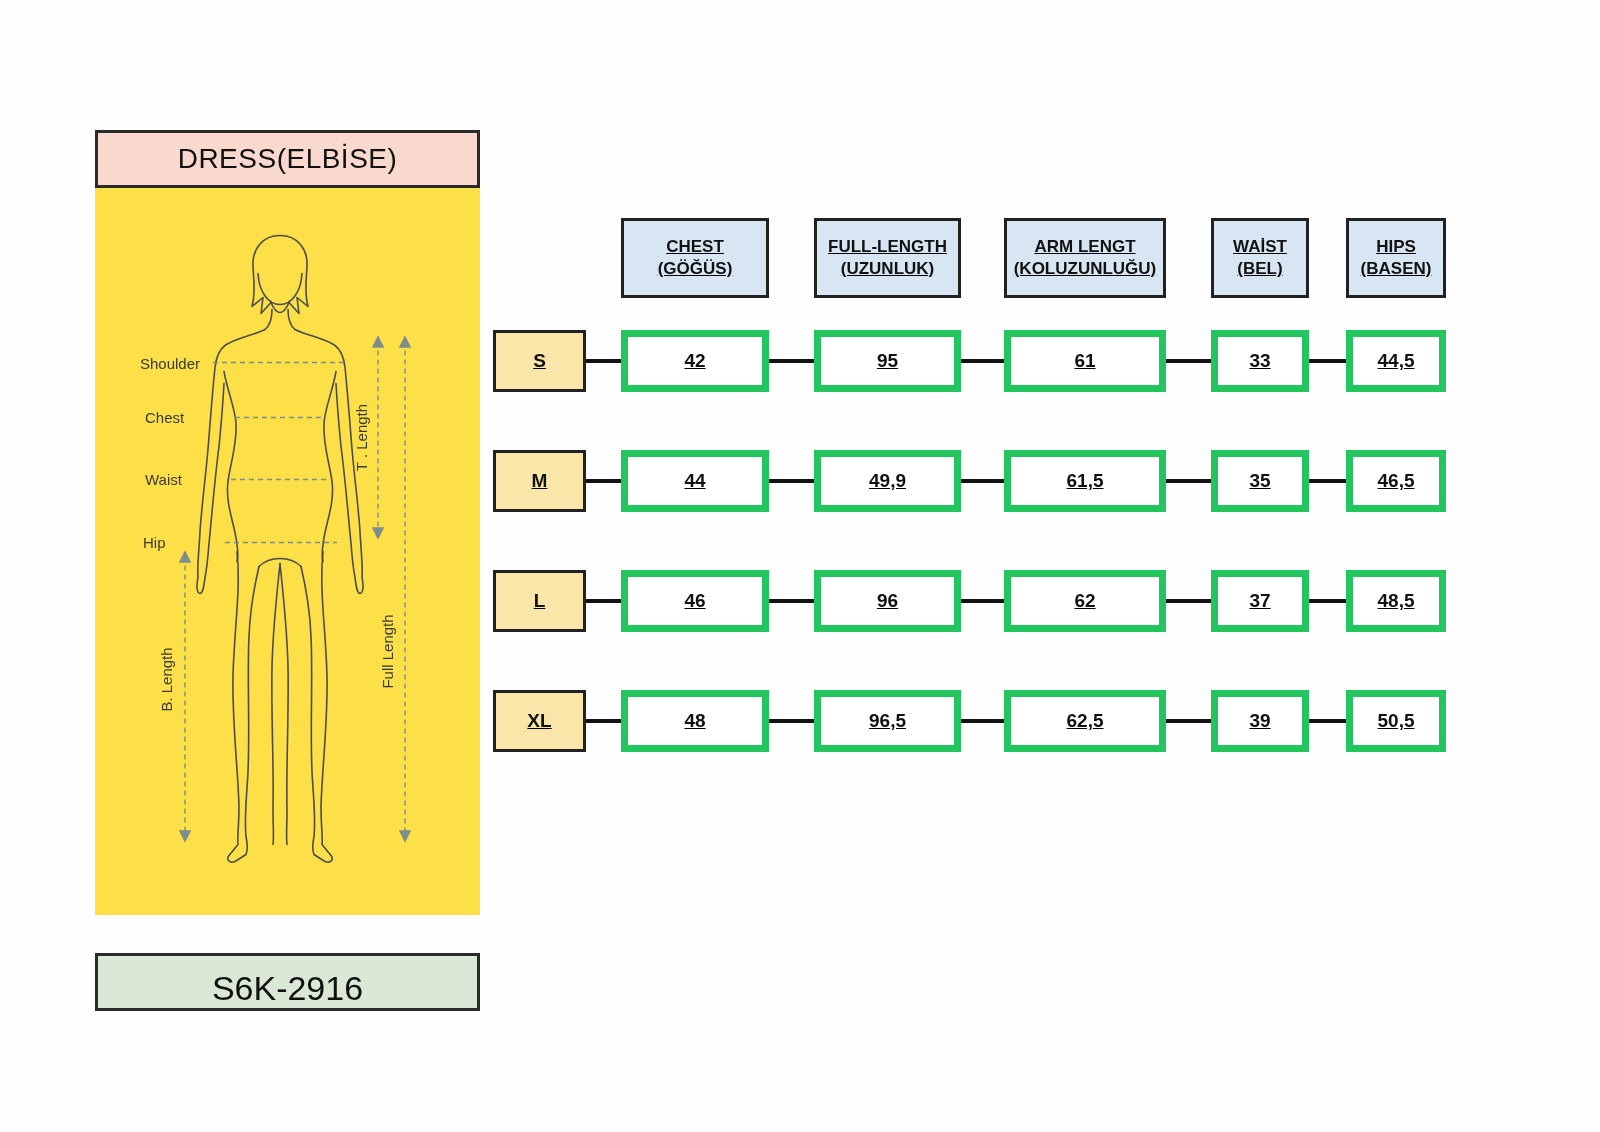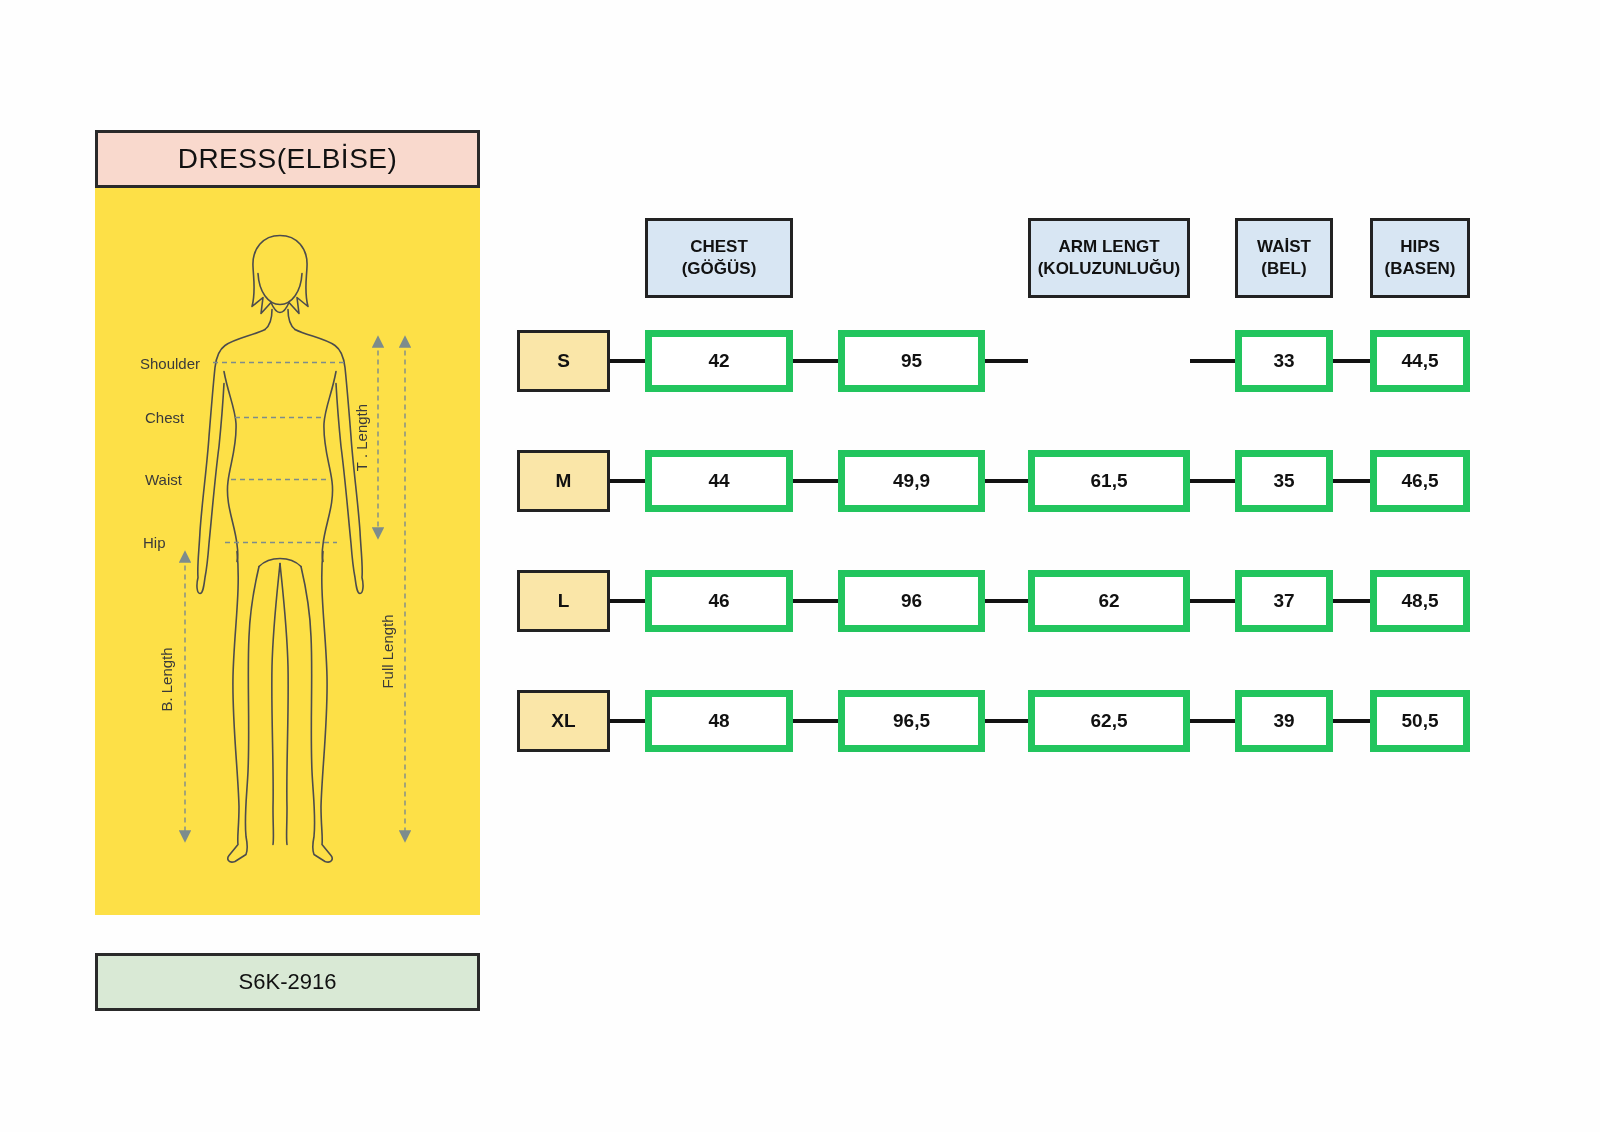--- a/index.html
+++ b/index.html
@@ -6,26 +6,26 @@
   html,body { width:1600px; height:1132px; background:#ffffff; font-family:"Liberation Sans", sans-serif; }
   .page { position:relative; width:1600px; height:1132px; background:#fefefe; overflow:hidden; }
 
   .left-col { position:absolute; left:95px; top:130px; width:385px; }
   .title-box { height:58px; background:#f9d9cd; border:3px solid #2a2a2a;
                display:flex; align-items:center; justify-content:center;
                font-size:28px; color:#111; letter-spacing:.5px; }
   .figure-panel { height:727px; background:#fde047; position:relative; }
   .figure-panel svg { position:absolute; left:0; top:0; width:100%; height:100%; }
   .code-box { margin-top:38px; height:58px; background:#d9e9d5; border:3px solid #2a2a2a;
-              display:flex; align-items:center; justify-content:center;
-              font-size:22px; color:#111; }
+              display:flex; align-items:flex-end; justify-content:center;
+              font-size:34px; color:#111; }
 
-  .size-table { position:absolute; left:517px; top:218px; display:grid;
+  .size-table { position:absolute; left:493px; top:218px; display:grid;
                 grid-template-columns:93px 35px 148px 45px 147px 43px 162px 45px 98px 37px 100px;
-                grid-template-rows:80px 32px 62px 58px 62px 58px 62px 58px 62px; }
+                grid-template-rows:80px 32px 62px 58px 62px 58px 62px 58px 62px;text-decoration:underline; }
   .hcell { background:#d8e6f3; border:3px solid #222; grid-row:1;
            display:flex; align-items:center; justify-content:center; text-align:center;
            font-weight:bold; font-size:17px; line-height:1.3; padding:2px 5px;
            word-break:break-word; color:#111; }
   .vcell { background:#ffffff; border:7px solid #22c55e;
            display:flex; align-items:center; justify-content:center;
            font-weight:bold; font-size:19px; color:#111; }
   .scell { background:#fae6a8; border:3px solid #222;
            display:flex; align-items:center; justify-content:center;
            font-weight:bold; font-size:19px; color:#111; }
@@ -93,30 +93,32 @@
     </div>
 
     <div class="code-box">
       <span>S6K-2916</span>
     </div>
   </div>
 
   <div class="size-table">
 
     <div class="hcell c3">CHEST (GÖĞÜS)</div>
+    <div class="hcell c5">FULL-LENGTH (UZUNLUK)</div>
     <div class="hcell c7">ARM LENGT (KOLUZUNLUĞU)</div>
     <div class="hcell c9">WAİST (BEL)</div>
     <div class="hcell c11">HIPS (BASEN)</div>
 
     <div class="scell c1 r3">S</div>
     <div class="con c2 r3"></div>
     <div class="vcell c3 r3">42</div>
     <div class="con c4 r3"></div>
     <div class="vcell c5 r3">95</div>
     <div class="con c6 r3"></div>
+    <div class="vcell c7 r3">61</div>
     <div class="con c8 r3"></div>
     <div class="vcell c9 r3">33</div>
     <div class="con c10 r3"></div>
     <div class="vcell c11 r3">44,5</div>
 
     <div class="scell c1 r5">M</div>
     <div class="con c2 r5"></div>
     <div class="vcell c3 r5">44</div>
     <div class="con c4 r5"></div>
     <div class="vcell c5 r5">49,9</div>

